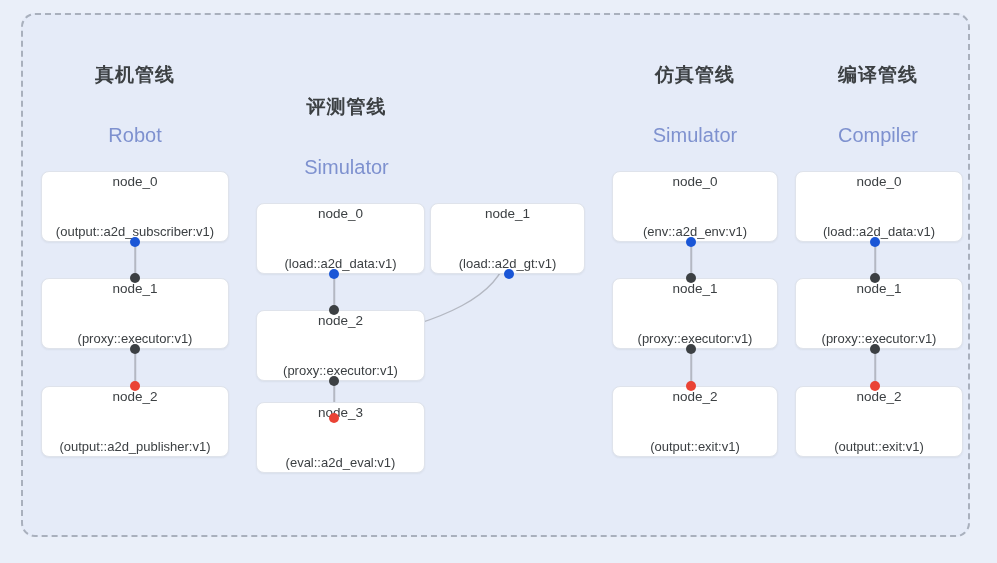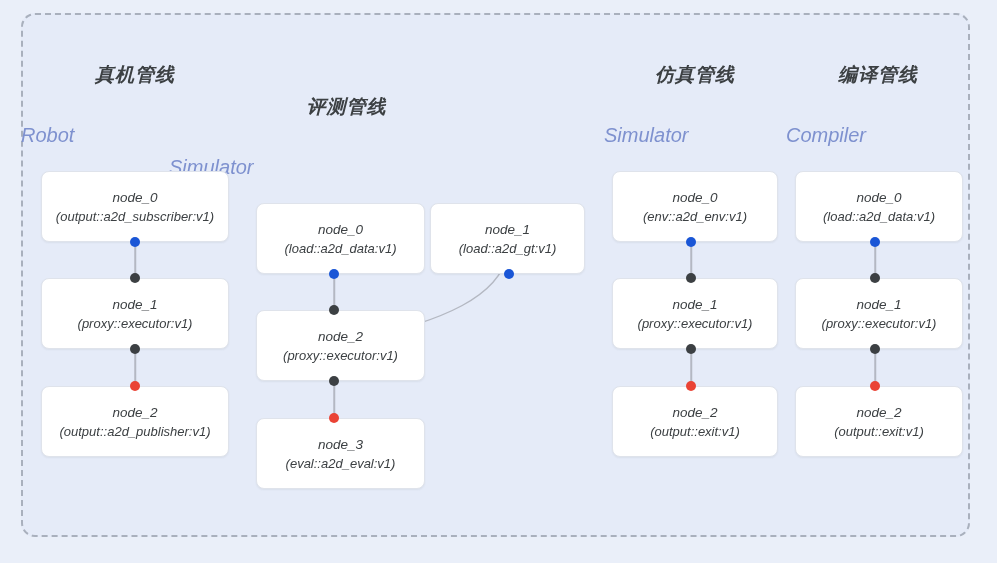--- a/index.html
+++ b/index.html
@@ -10,21 +10,20 @@
     width: 997px;
     height: 563px;
     background: #eaeff9;
     font-family: "Liberation Sans", "DejaVu Sans", sans-serif;
     overflow: hidden;
   }
   #stage {
     position: relative;
     width: 997px;
     height: 563px;
-    font-style: italic;
   }
   .panel {
     position: absolute;
     left: 21px;
     top: 13px;
     width: 949px;
     height: 524px;
     box-sizing: border-box;
     border: 2px dashed #a9b0bd;
     border-radius: 14px;
@@ -40,35 +39,36 @@
     text-align: center;
     font-size: 19px;
     font-weight: bold;
     color: #3c4043;
     letter-spacing: 1px;
     top: 62px;
   }
   .col-sub {
     position: absolute;
     width: 100%;
+    text-align: center;
     font-size: 20px;
     color: #7e91cf;
     top: 124px;
   }
   .node {
     position: absolute;
     box-sizing: border-box;
     background: #ffffff;
     border: 1px solid #dfe3eb;
     border-radius: 8px;
     box-shadow: 0 1px 2px rgba(60,64,67,0.07);
     display: flex;
     flex-direction: column;
     align-items: center;
-    justify-content: center;
+    justify-content: space-between;
     z-index: 3;
   }
   .node .nname {
     font-size: 13.5px;
     color: #3c4043;
     line-height: 19px;
   }
   .node .ntype {
     font-size: 13px;
     color: #3c4043;
@@ -148,21 +148,21 @@
       <div class="ntype">(load::a2d_data:v1)</div>
     </div>
     <div class="node" style="left:181px; top:171px; width:155px; height:71px;">
       <div class="nname">node_1</div>
       <div class="ntype">(load::a2d_gt:v1)</div>
     </div>
     <div class="node" style="left:7px; top:278px; width:169px; height:71px;">
       <div class="nname">node_2</div>
       <div class="ntype">(proxy::executor:v1)</div>
     </div>
-    <div class="node" style="left:7px; top:386px; width:169px; height:71px;">
+    <div class="node" style="left:7px; top:370px; width:169px; height:71px;">
       <div class="nname">node_3</div>
       <div class="ntype">(eval::a2d_eval:v1)</div>
     </div>
 
     <div class="link" style="left:85px; top:242px; height:36px;"></div>
     <div class="link" style="left:85px; top:349px; height:37px;"></div>
 
     <div class="port blue" style="left:85px; top:242px;"></div>
     <div class="port blue" style="left:260px; top:242px;"></div>
     <div class="port dark" style="left:85px; top:278px;"></div>

